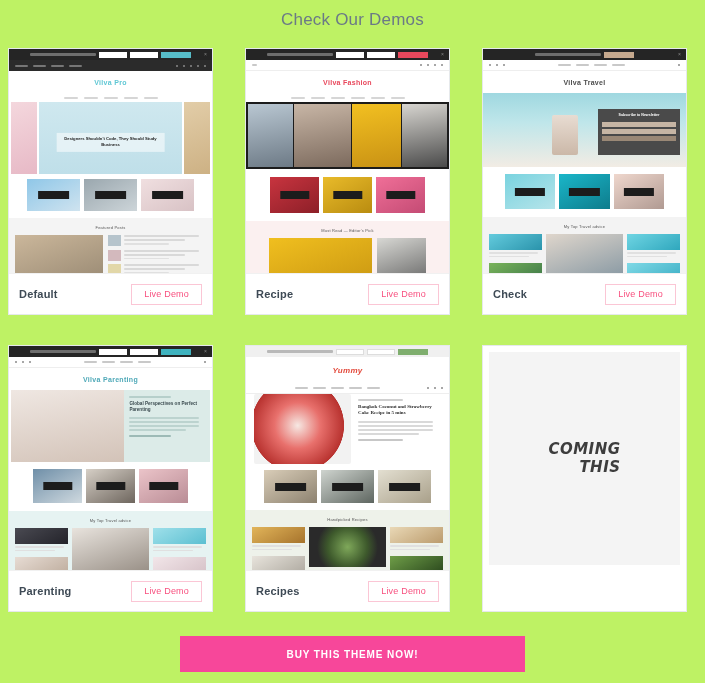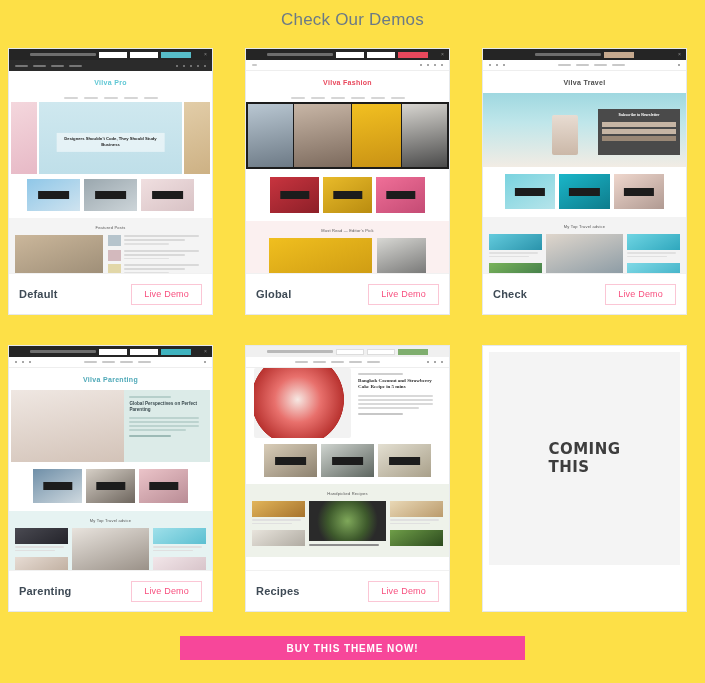--- a/index.html
+++ b/index.html
@@ -7,21 +7,21 @@
     width: 705px;
     height: 683px;
     background: #edf1f4;
     font-family: "Liberation Sans", sans-serif;
     overflow: hidden;
   }
   #page {
     width: 705px;
     height: 683px;
     position: relative;
-    background: #fde047;
+    background: #bef264;
   }
 
   
   .page-heading {
     text-align: center;
     font-size: 17px;
     font-weight: 400;
     color: #6b7a86;
     letter-spacing: 0.2px;
     padding-top: 10px;
@@ -170,35 +170,36 @@
   .coming-soon-box {
     position: absolute; inset: 0;
     background: #f4f4f4;
     display: flex; align-items: center; justify-content: center;
   }
   .coming-soon-text {
     font-family: "DejaVu Sans", sans-serif;
     font-size: 15px;
     font-weight: 700;
     color: #3d3d3d;
-    text-align: left;
+    text-align: right;
     line-height: 1.15;
     letter-spacing: 0.5px;
+    font-style: italic;
   }
 
   
   .cta-wrap {
     position: absolute;
     left: 0; right: 0;
     top: 636px;
     display: flex; justify-content: center;
   }
   .cta-button {
     width: 345px;
-    height: 24px;
+    height: 36px;
     background: #f7479a;
     color: #ffffff;
     font-size: 10px;
     font-weight: 700;
     letter-spacing: 0.9px;
     border: none;
     cursor: pointer;
     display: flex; align-items: center; justify-content: center;
     font-family: "Liberation Sans", sans-serif;
   }
@@ -357,21 +358,21 @@
           <div class="band" style="background:#fbf0f0;margin-top:8px;height:72px">
             <div class="band-title">Must Read — Editor's Pick</div>
             <div style="display:flex;gap:5px;justify-content:center">
               <div style="width:54%;height:52px;background:linear-gradient(160deg,#f0bf1f,#c89511)"></div>
               <div style="width:26%;height:52px;background:linear-gradient(160deg,#d8d8d4,#5b5b5b)"></div>
             </div>
           </div>
         </div>
       </div>
       <div class="card-footer">
-        <span class="card-title">Global</span>
+        <span class="card-title">Recipe</span>
         <button class="live-demo-btn">Live Demo</button>
       </div>
     </div>
 
     <div class="demo-card">
       <div class="card-preview">
         <div class="mini">
           <div class="mini-topbar">
             <span class="tb-text"></span>
             <span class="tb-btn" style="background:#c6a98e"></span>
@@ -534,20 +535,23 @@
 
     <div class="demo-card">
       <div class="card-preview">
         <div class="mini">
           <div class="mini-topbar" style="background:#f0f0f0">
             <span class="tb-text" style="background:#b9b9b9"></span>
             <span class="tb-input" style="background:#fff;border:1px solid #ddd"></span>
             <span class="tb-input" style="background:#fff;border:1px solid #ddd"></span>
             <span class="tb-btn" style="background:#7fae6e"></span>
           </div>
+          <div class="mini-logo" style="height:26px">
+            <span style="color:#e34a3c;font-size:8px;font-style:italic">Yummy</span>
+          </div>
           <div class="mini-nav light">
             <span class="spacer"></span>
             <span class="nv"></span>
             <span class="nv"></span>
             <span class="nv"></span>
             <span class="nv"></span>
             <span class="nv"></span>
             <span class="spacer"></span>
             <span class="soc"></span>
             <span class="soc"></span>

